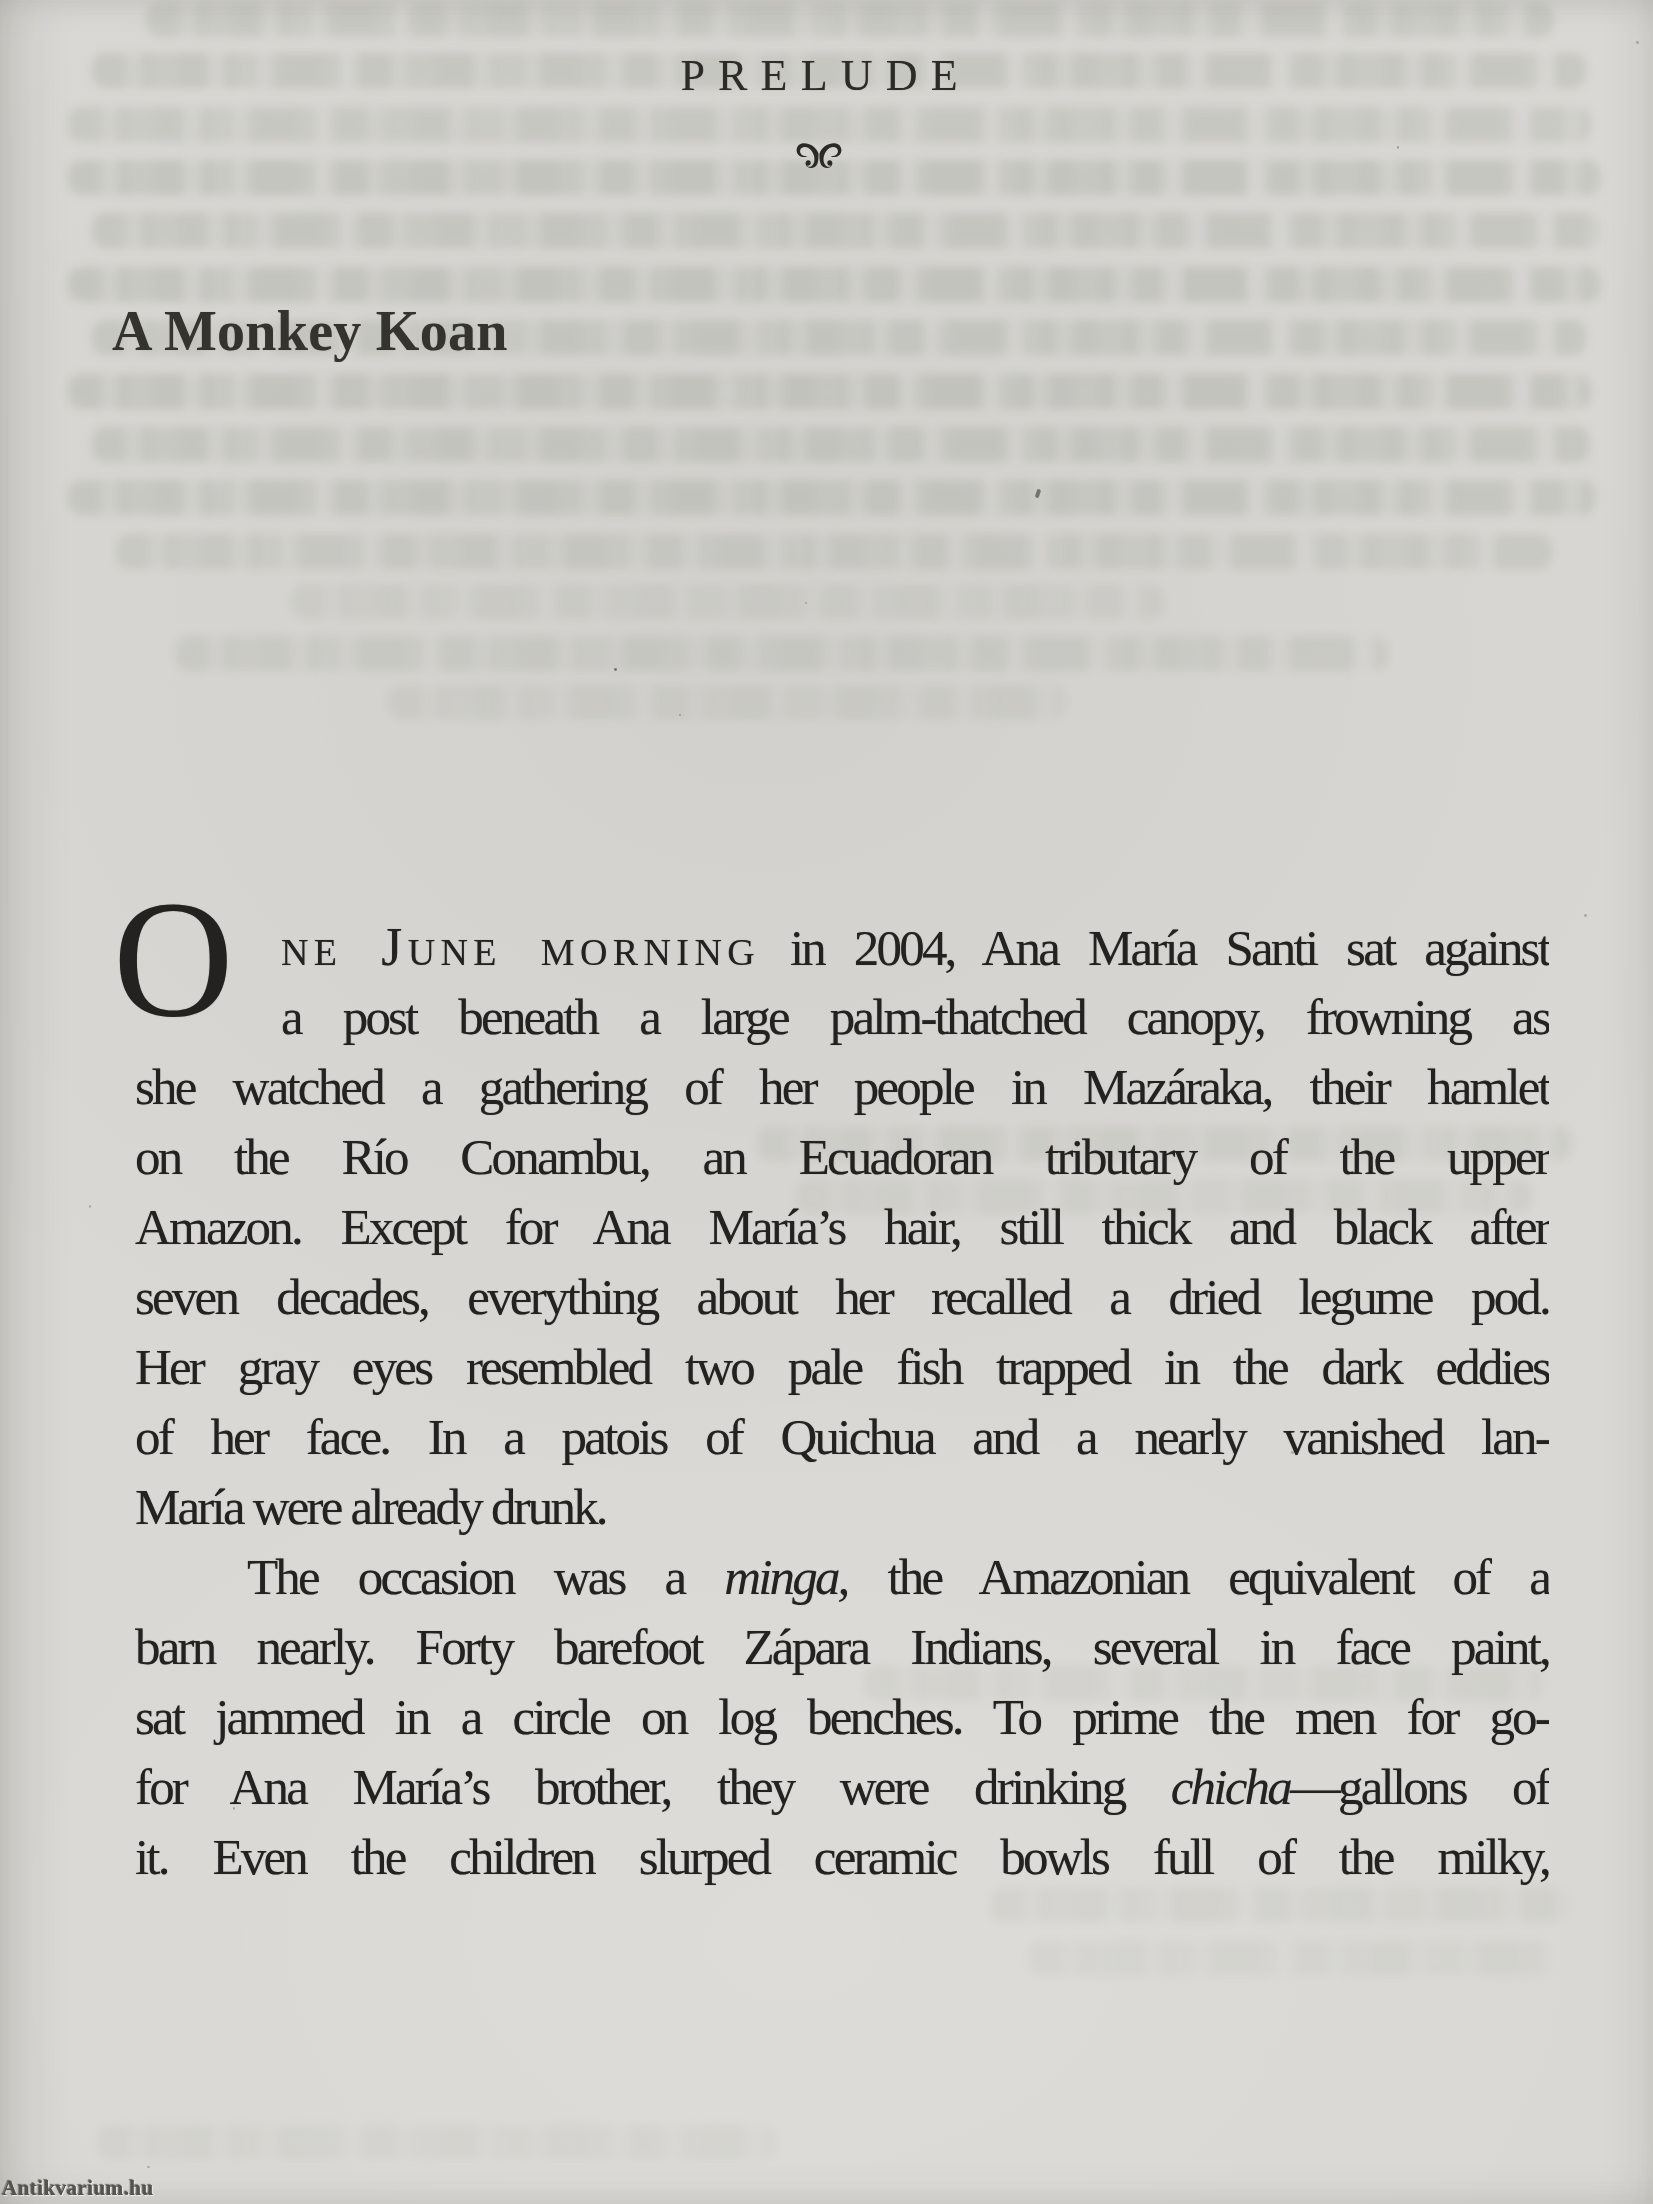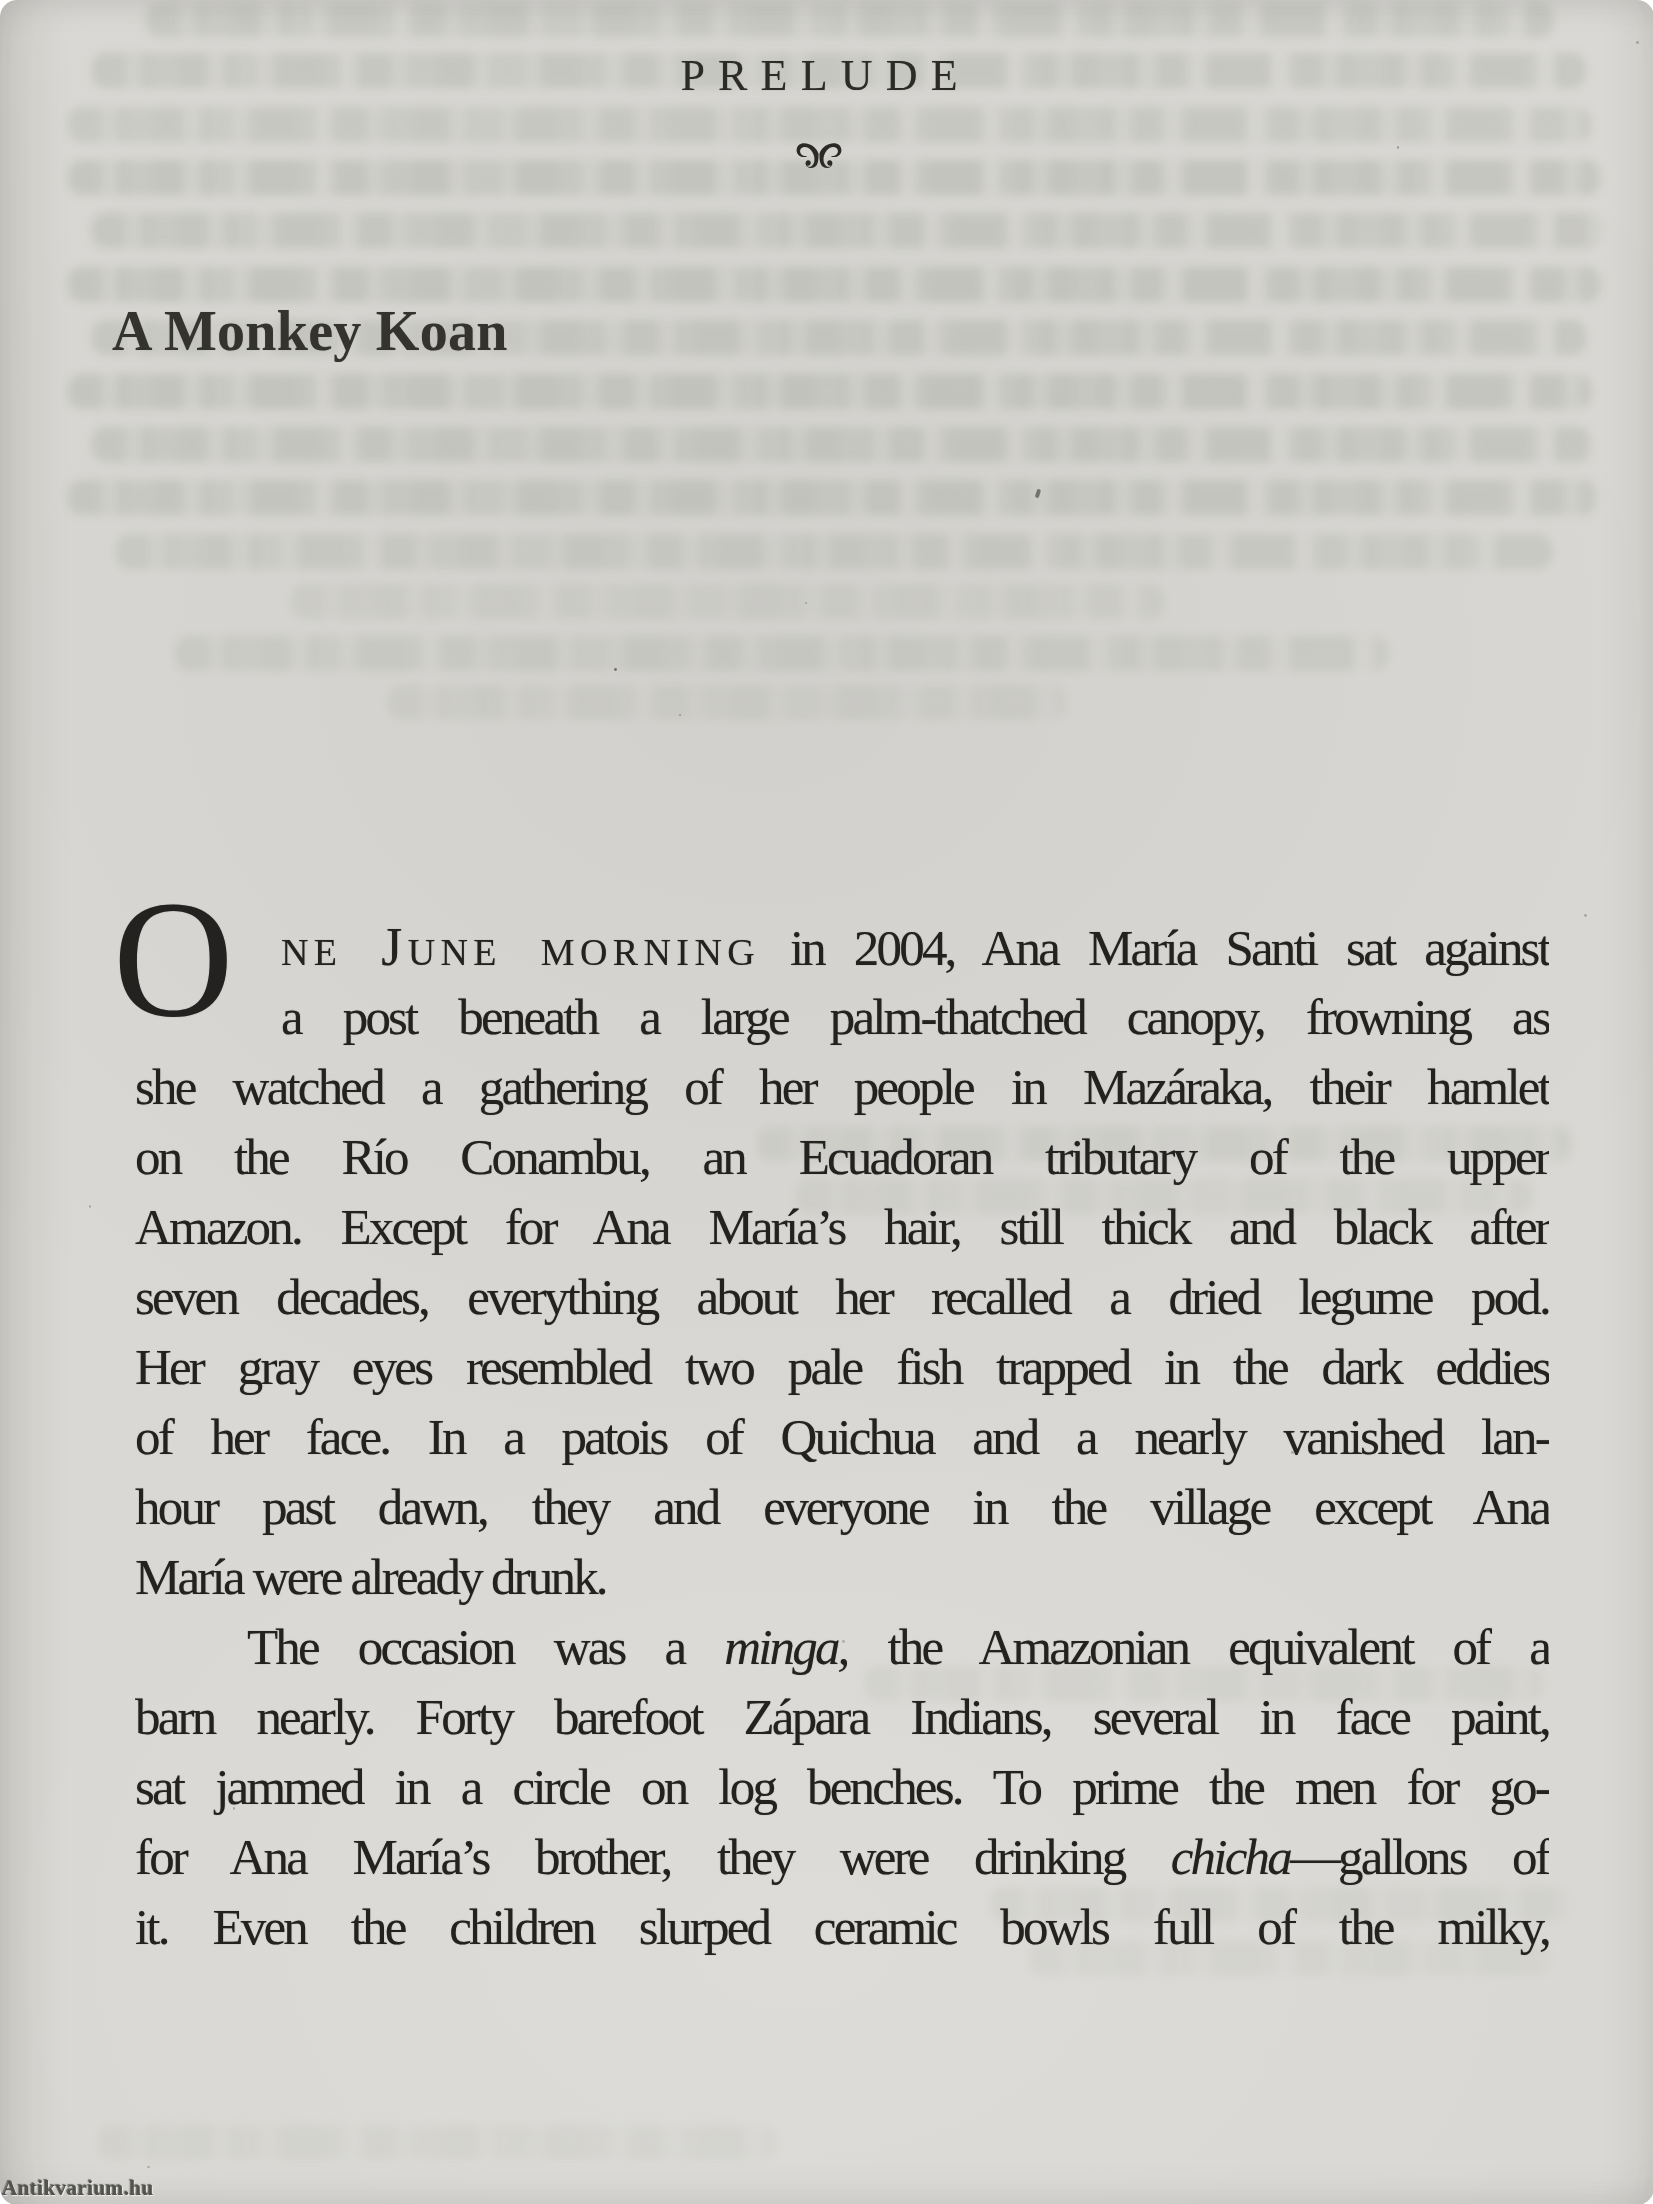--- a/index.html
+++ b/index.html
@@ -14,21 +14,20 @@
     background:
       radial-gradient(ellipse 1261px 873px at 48% 88%, rgba(255,255,255,0.10), rgba(255,255,255,0) 70%),
       radial-gradient(ellipse 1456px 1164px at 46% 30%, rgba(0,0,0,0.035), rgba(0,0,0,0) 75%),
       linear-gradient(#d9d8d4, #d9d8d4);
     box-shadow:
       inset 44px 0 68px -44px rgba(30,30,25,0.22),
       inset -34px 0 58px -39px rgba(30,30,25,0.16),
       inset 0 -29px 58px -39px rgba(30,30,25,0.10),
       inset 0 24px 49px -34px rgba(30,30,25,0.10);
     overflow: hidden;
-    border-radius: 17px;
   }
 
   
   .ghost {
     position: absolute;
     height: 35px;
     border-radius: 13.6px;
     filter: blur(4.9px);
     background:
       repeating-linear-gradient(90deg,
@@ -178,21 +177,20 @@
 
   <div class="body-text">
       <div class="line dco"><span class="sc">ne June morning</span><span> in 2004, Ana María Santi sat against</span></div>
       <div class="line dco"><span>a post beneath a large palm-thatched canopy, frowning as</span></div>
       <div class="line"><span>she watched a gathering of her people in Mazáraka, their hamlet</span></div>
       <div class="line"><span>on the Río Conambu, an Ecuadoran tributary of the upper</span></div>
       <div class="line"><span>Amazon. Except for Ana María’s hair, still thick and black after</span></div>
       <div class="line"><span>seven decades, everything about her recalled a dried legume pod.</span></div>
       <div class="line"><span>Her gray eyes resembled two pale fish trapped in the dark eddies</span></div>
       <div class="line"><span>of her face. In a patois of Quichua and a nearly vanished lan-</span></div>
-      <div class="line"><span>hour past dawn, they and everyone in the village except Ana</span></div>
       <div class="line last"><span>María were already drunk.</span></div>
       <div class="line indent"><span>The occasion was a </span><span class="it">minga,</span><span> the Amazonian equivalent of a</span></div>
       <div class="line"><span>barn nearly. Forty barefoot Zápara Indians, several in face paint,</span></div>
       <div class="line"><span>sat jammed in a circle on log benches. To prime the men for go-</span></div>
       <div class="line"><span>for Ana María’s brother, they were drinking </span><span class="it">chicha</span><span>—gallons of</span></div>
       <div class="line"><span>it. Even the children slurped ceramic bowls full of the milky,</span></div>
     </div>
 
   <div class="watermark">Antikvarium.hu</div>
 

